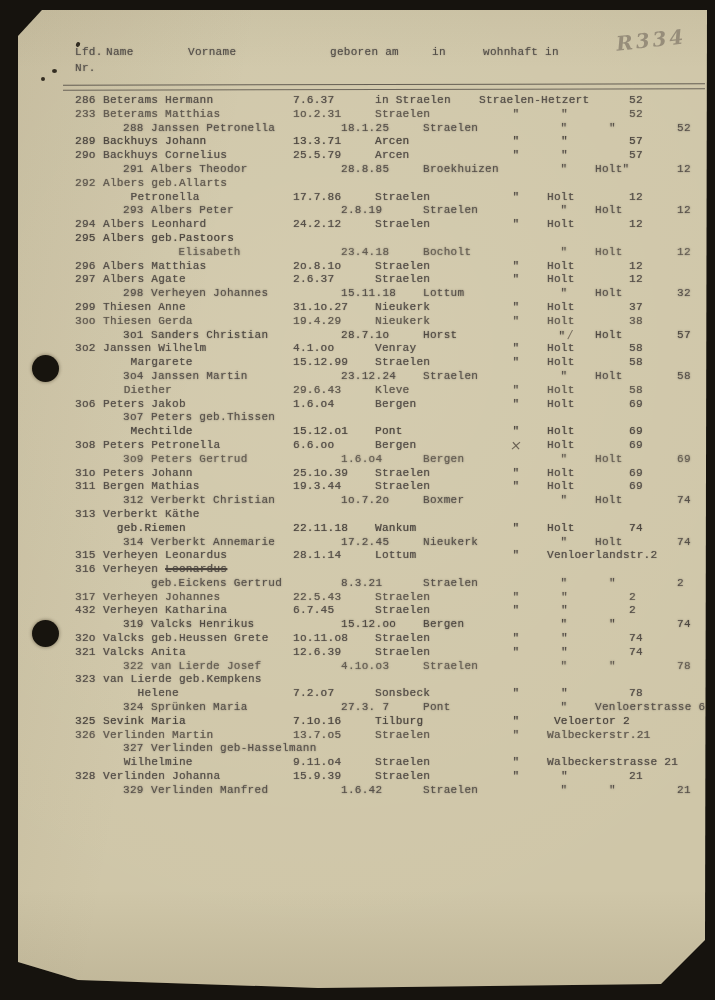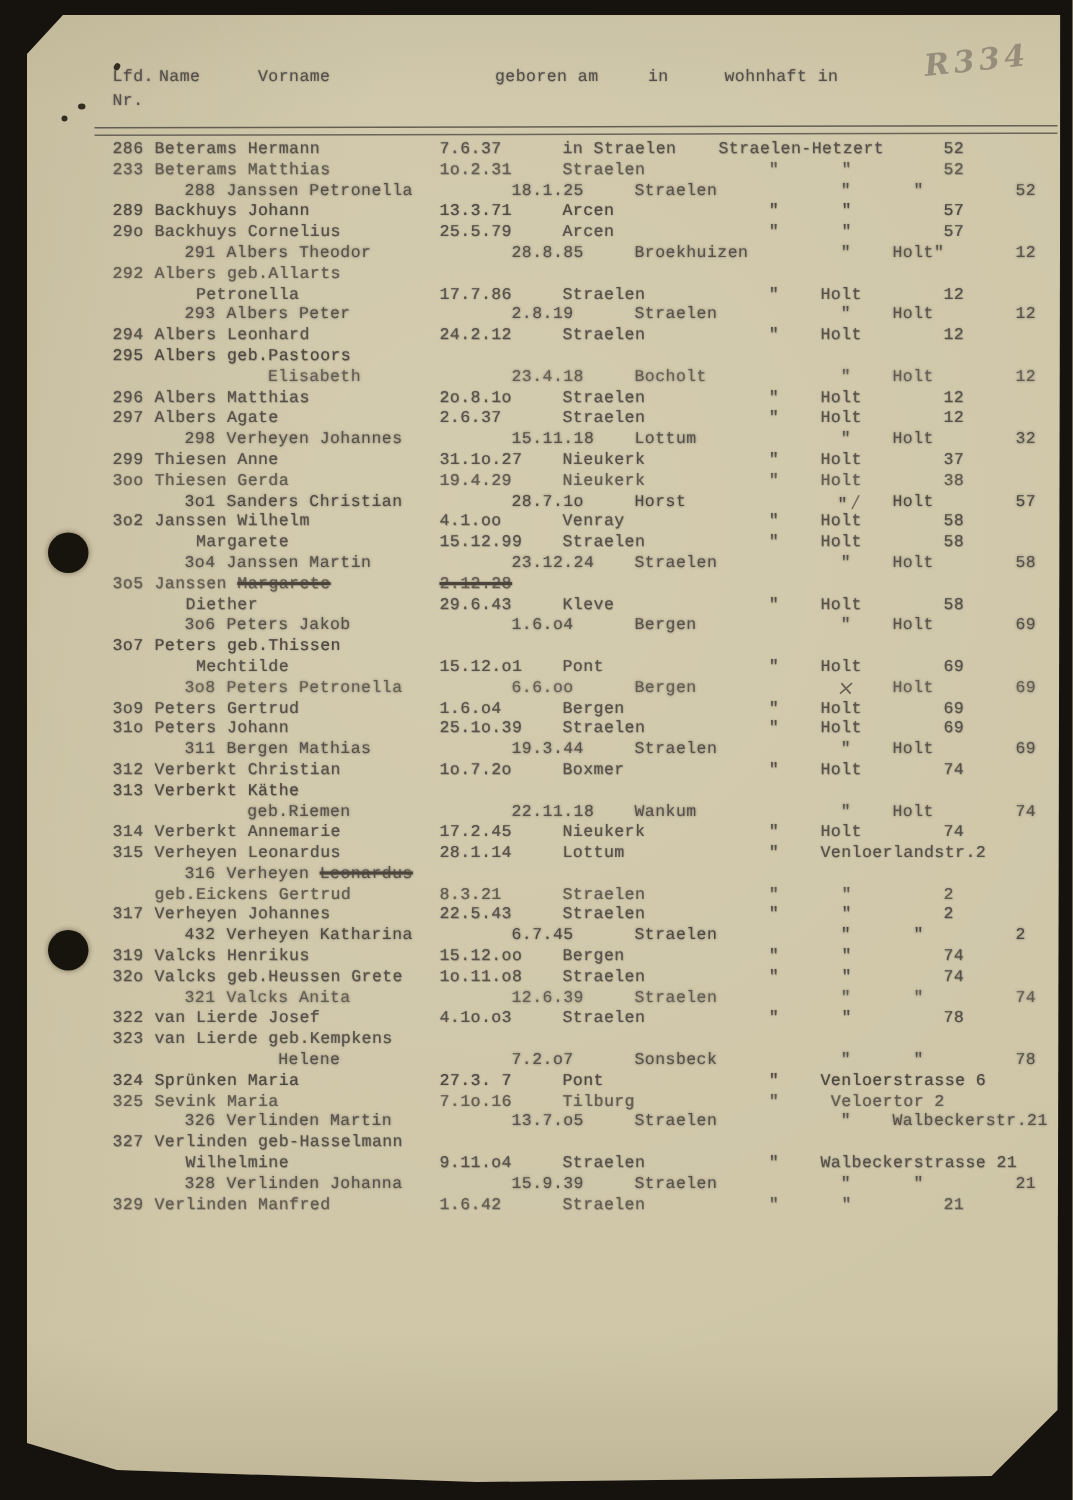--- a/index.html
+++ b/index.html
@@ -31,21 +31,21 @@
     position:absolute;left:598px;top:18px;
     font-family:"DejaVu Serif",serif;font-style:italic;font-weight:bold;
     font-size:20px;letter-spacing:3px;color:#8d8473;opacity:.85;
     transform:rotate(-6deg);
   }
   .hdr{position:absolute;font-size:11px;letter-spacing:.3px;color:#55504a;
        text-shadow:0 0 1.2px rgba(85,80,74,.7);white-space:pre;}
   .hdr-lfd{left:57px;top:36px;}
   .hdr-nr{left:57px;top:52px;}
   .hdr-name{left:88px;top:36px;}
-  .hdr-vorname{left:154px;top:36px;}
+  .hdr-vorname{left:170px;top:36px;}
   .hdr-geboren{left:312px;top:36px;}
   .hdr-in{left:414px;top:36px;}
   .hdr-wohnhaft{left:465px;top:36px;}
   .rule{
     position:absolute;left:45px;top:74px;width:642px;height:4px;
     border-top:1.6px solid #524c44;border-bottom:1.6px solid #59534b;
     transform:rotate(-.12deg);opacity:.85;
   }
   .rows{position:absolute;left:57px;top:84px;width:625px;}
   .row{
@@ -279,29 +279,20 @@
       <div class="row">
     <span class="c-num">3o4</span>
     <span class="c-name"><span class="name-main">Janssen Martin</span><span class="name-strike strike"></span></span>
     <span class="c-date">23.12.24</span>
     <span class="c-place">Straelen</span>
     <span class="c-r1">"</span>
     <span class="c-r2">Holt</span>
     <span class="c-r3">58</span>
   </div>
       <div class="row">
-    <span class="c-num">3o5</span>
-    <span class="c-name"><span class="name-main">Janssen </span><span class="name-strike strike">Margarete</span></span>
-    <span class="c-date struck">2.12.28</span>
-    <span class="c-place"></span>
-    <span class="c-r1"></span>
-    <span class="c-r2"></span>
-    <span class="c-r3"></span>
-  </div>
-      <div class="row">
     <span class="c-num"></span>
     <span class="c-name"><span class="name-main">   Diether</span><span class="name-strike strike"></span></span>
     <span class="c-date">29.6.43</span>
     <span class="c-place">Kleve</span>
     <span class="c-r1">"</span>
     <span class="c-r2">Holt</span>
     <span class="c-r3">58</span>
   </div>
       <div class="row">
     <span class="c-num">3o6</span>

